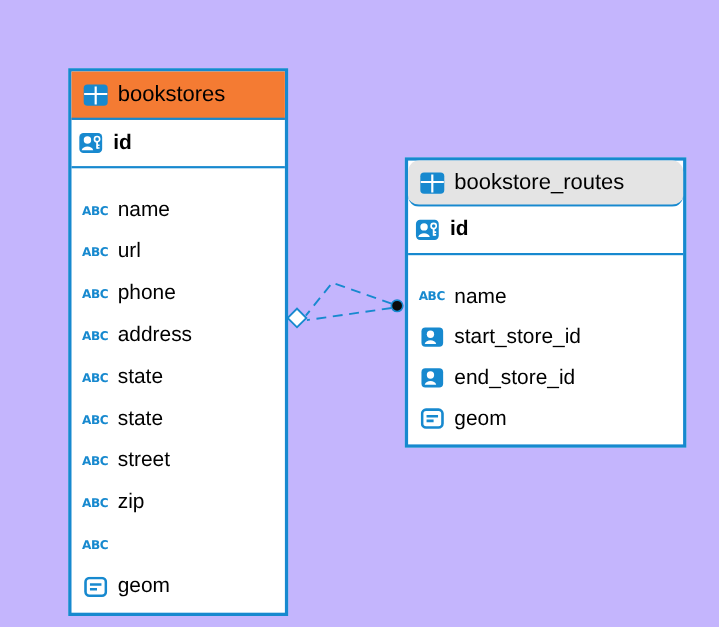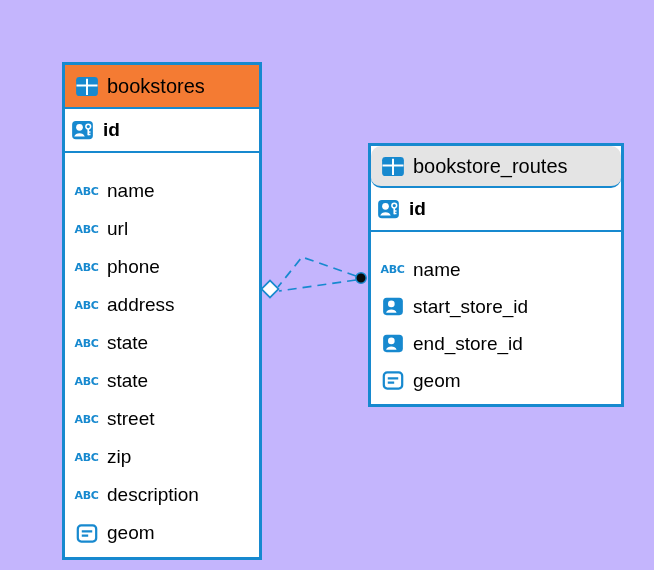--- a/index.html
+++ b/index.html
@@ -164,21 +164,20 @@
       <div class="col-row">
         <span class="ic abc">ABC</span>
         <span class="col-label">street</span>
       </div>
       <div class="col-row">
         <span class="ic abc">ABC</span>
         <span class="col-label">zip</span>
       </div>
       <div class="col-row">
         <span class="ic abc">ABC</span>
-        <span class="col-label">description</span>
       </div>
       <div class="col-row">
         <span class="ic">
             <svg width="22" height="19" viewBox="0 0 18 16">
               <use href="#ic-geom"></use>
             </svg>
           </span>
         <span class="col-label">geom</span>
       </div>
     </div>

